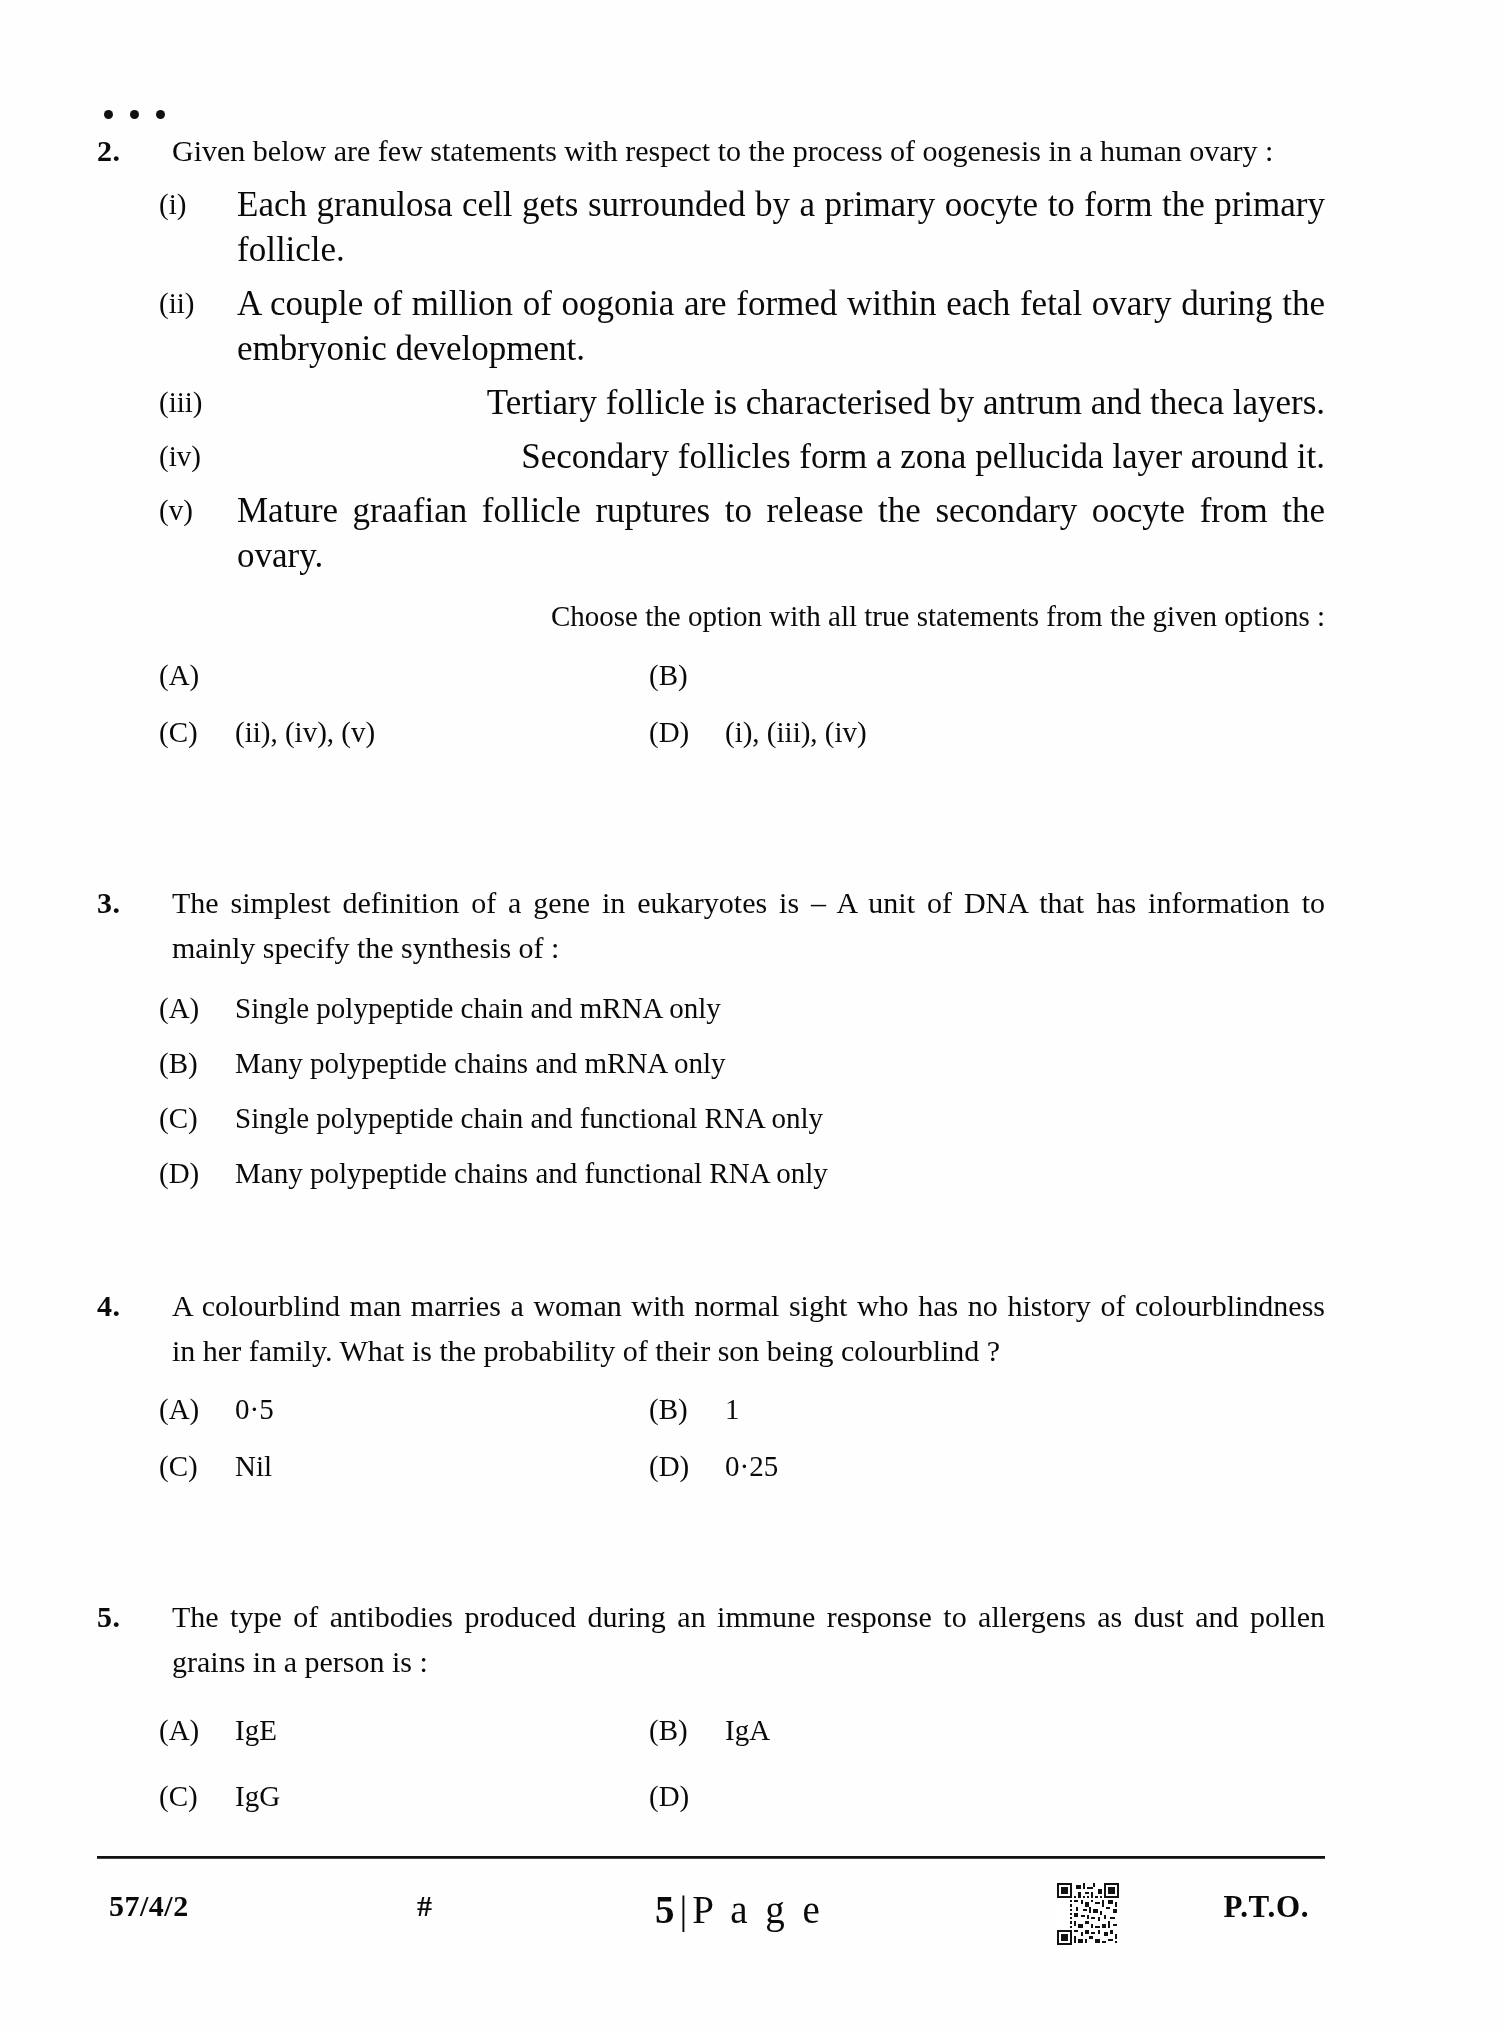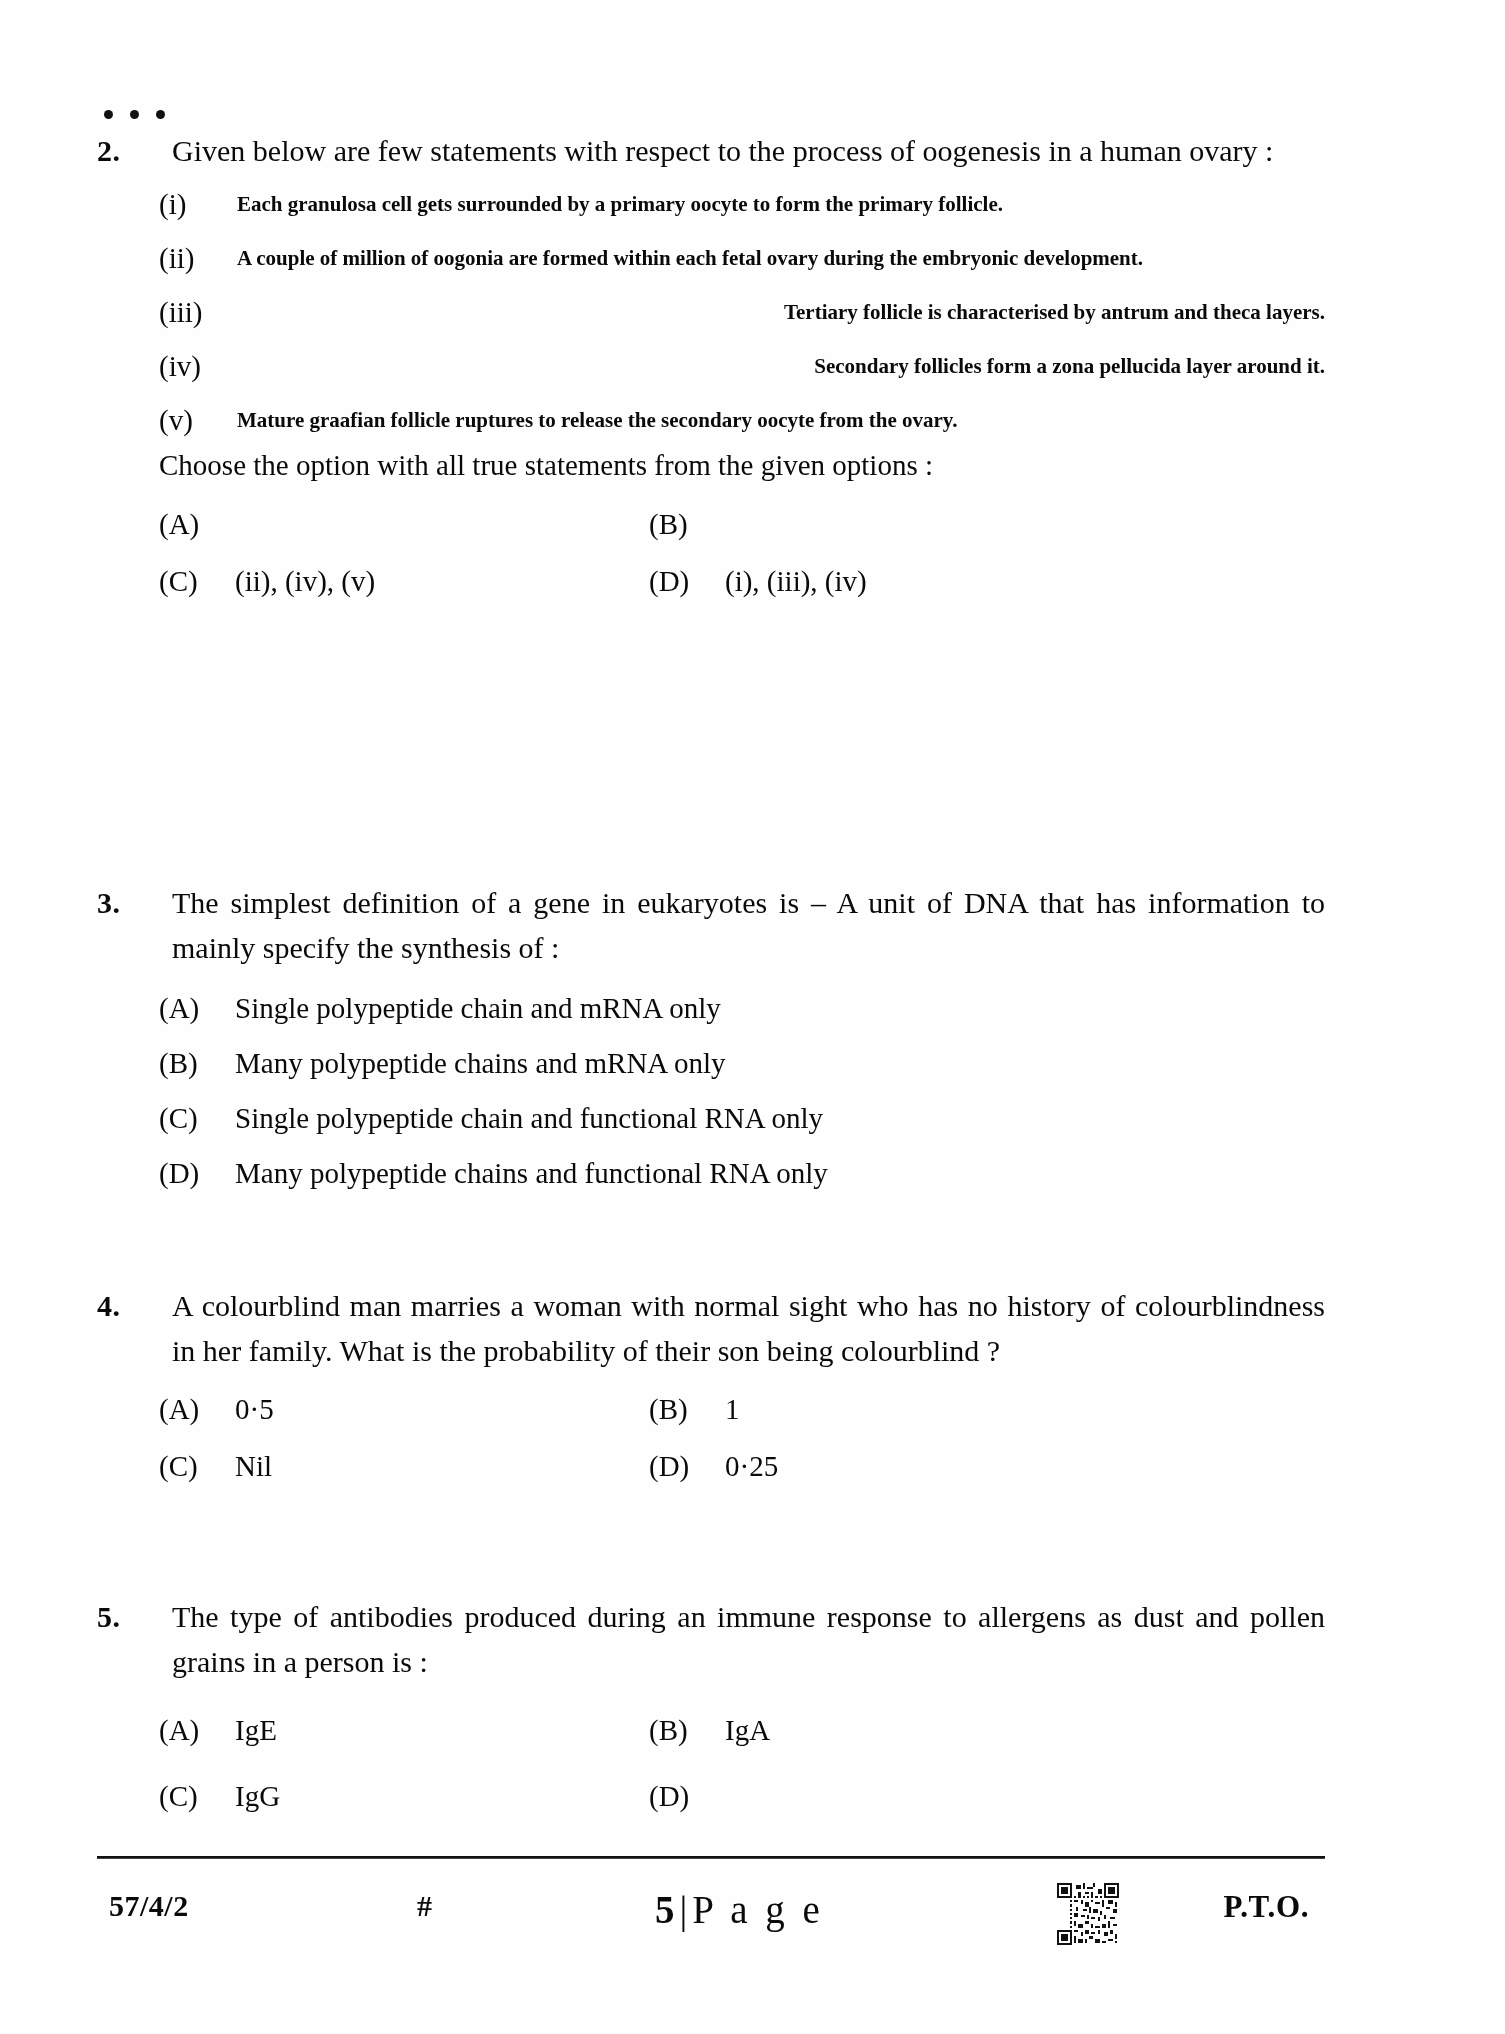--- a/index.html
+++ b/index.html
@@ -74,33 +74,33 @@
   .subnum {
     width: 78px;
     flex: 0 0 78px;
     font-size: 29px;
     line-height: 45px;
     padding-left: 62px;
     box-sizing: content-box;
   }
   .subtext {
     flex: 1 1 auto;
-    font-size: 21px;
+    font-size: 35px;
     line-height: 45px;
     text-align: justify;
     text-justify: inter-word;
-    font-weight: bold;
   }
   .subtext.nojust { text-align: right; }
 
   .choose-line {
     font-size: 29px;
     line-height: 45px;
     padding-left: 62px;
-    margin-top: 0;
+    margin-top: 16px;
+    text-align: right;
   }
 
   
   .opts2col {
     margin-top: 16px;
     padding-left: 62px;
     display: grid;
     grid-template-columns: 490px 1fr;
     row-gap: 17px;
   }

